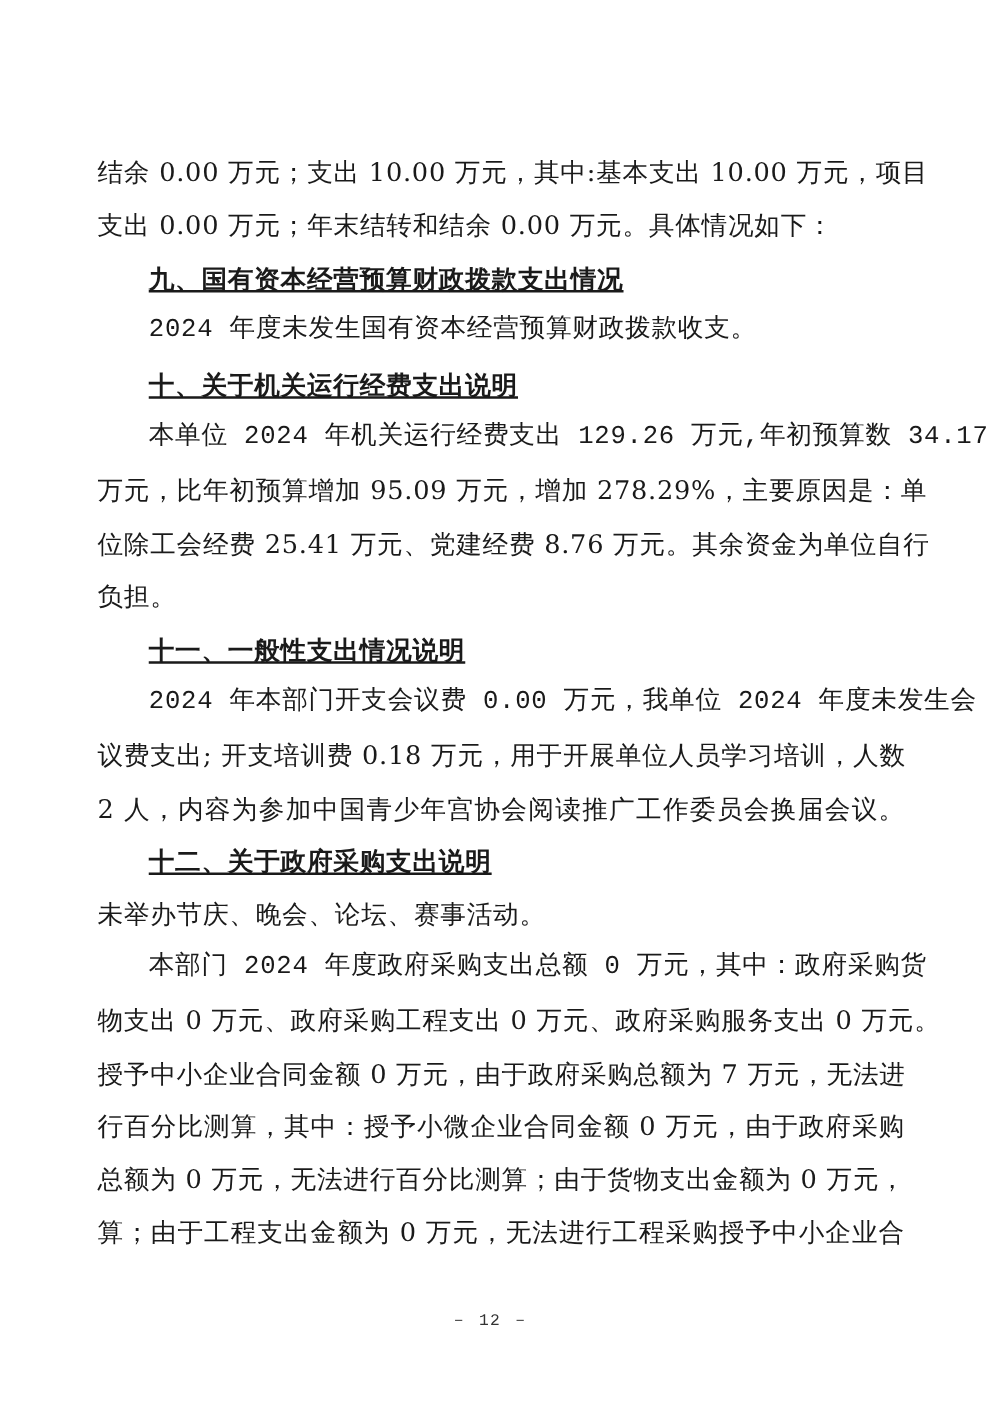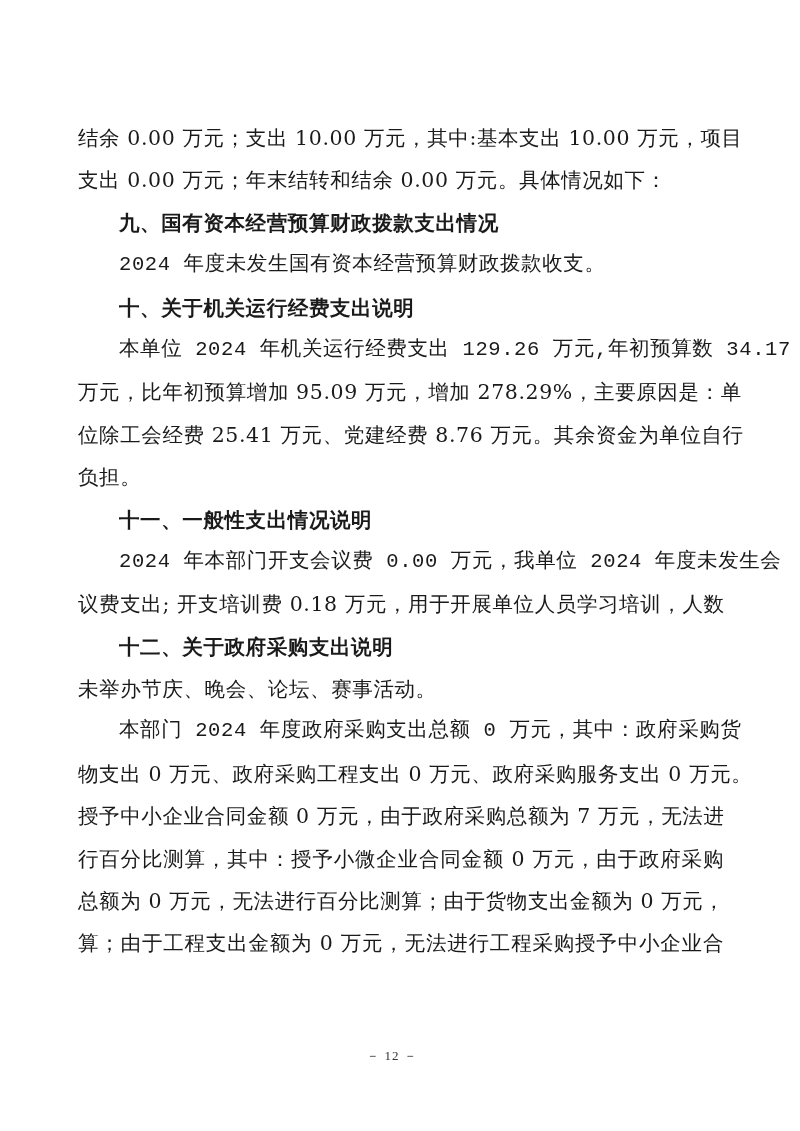--- a/index.html
+++ b/index.html
@@ -34,28 +34,29 @@
       text-align-last: left;
     }
     .line.indent {
       padding-left: 41px;
       font-family: Liberation Mono, monospace;
     }
     .line.heading {
       font-family: "DejaVu Sans", "Liberation Sans", sans-serif;
       font-weight: bold;
       text-align-last: left;
+      text-decoration: underline;
     }
     .page-number {
       position: absolute;
       left: 0;
       width: 784px;
       top: 1047px;
       text-align: center;
-      font-family: Liberation Serif, serif;
+      font-family: Liberation Mono, monospace;
       font-size: 13px;
       color: #333333;
       letter-spacing: 1px;
     }
   </style>
 </head>
 <body>
 
 <div class="page-body">
   <div class="line">结余 0.00 万元；支出 10.00 万元，其中:基本支出 10.00 万元，项目</div>
@@ -63,20 +64,21 @@
   <div class="line indent heading">九、国有资本经营预算财政拨款支出情况</div>
   <div class="line indent last">2024 年度未发生国有资本经营预算财政拨款收支。</div>
   <div class="line indent heading">十、关于机关运行经费支出说明</div>
   <div class="line indent">本单位 2024 年机关运行经费支出 129.26 万元,年初预算数 34.17</div>
   <div class="line">万元，比年初预算增加 95.09 万元，增加 278.29%，主要原因是：单</div>
   <div class="line">位除工会经费 25.41 万元、党建经费 8.76 万元。其余资金为单位自行</div>
   <div class="line last">负担。</div>
   <div class="line indent heading">十一、一般性支出情况说明</div>
   <div class="line indent">2024 年本部门开支会议费 0.00 万元，我单位 2024 年度未发生会</div>
   <div class="line">议费支出; 开支培训费 0.18 万元，用于开展单位人员学习培训，人数</div>
+  <div class="line">2 人，内容为参加中国青少年宫协会阅读推广工作委员会换届会议。</div>
   <div class="line indent heading">十二、关于政府采购支出说明</div>
   <div class="line last">未举办节庆、晚会、论坛、赛事活动。</div>
   <div class="line indent">本部门 2024 年度政府采购支出总额 0 万元，其中：政府采购货</div>
   <div class="line">物支出 0 万元、政府采购工程支出 0 万元、政府采购服务支出 0 万元。</div>
   <div class="line">授予中小企业合同金额 0 万元，由于政府采购总额为 7 万元，无法进</div>
   <div class="line">行百分比测算，其中：授予小微企业合同金额 0 万元，由于政府采购</div>
   <div class="line">总额为 0 万元，无法进行百分比测算；由于货物支出金额为 0 万元，</div>
   <div class="line">算；由于工程支出金额为 0 万元，无法进行工程采购授予中小企业合</div>
 </div>
 

